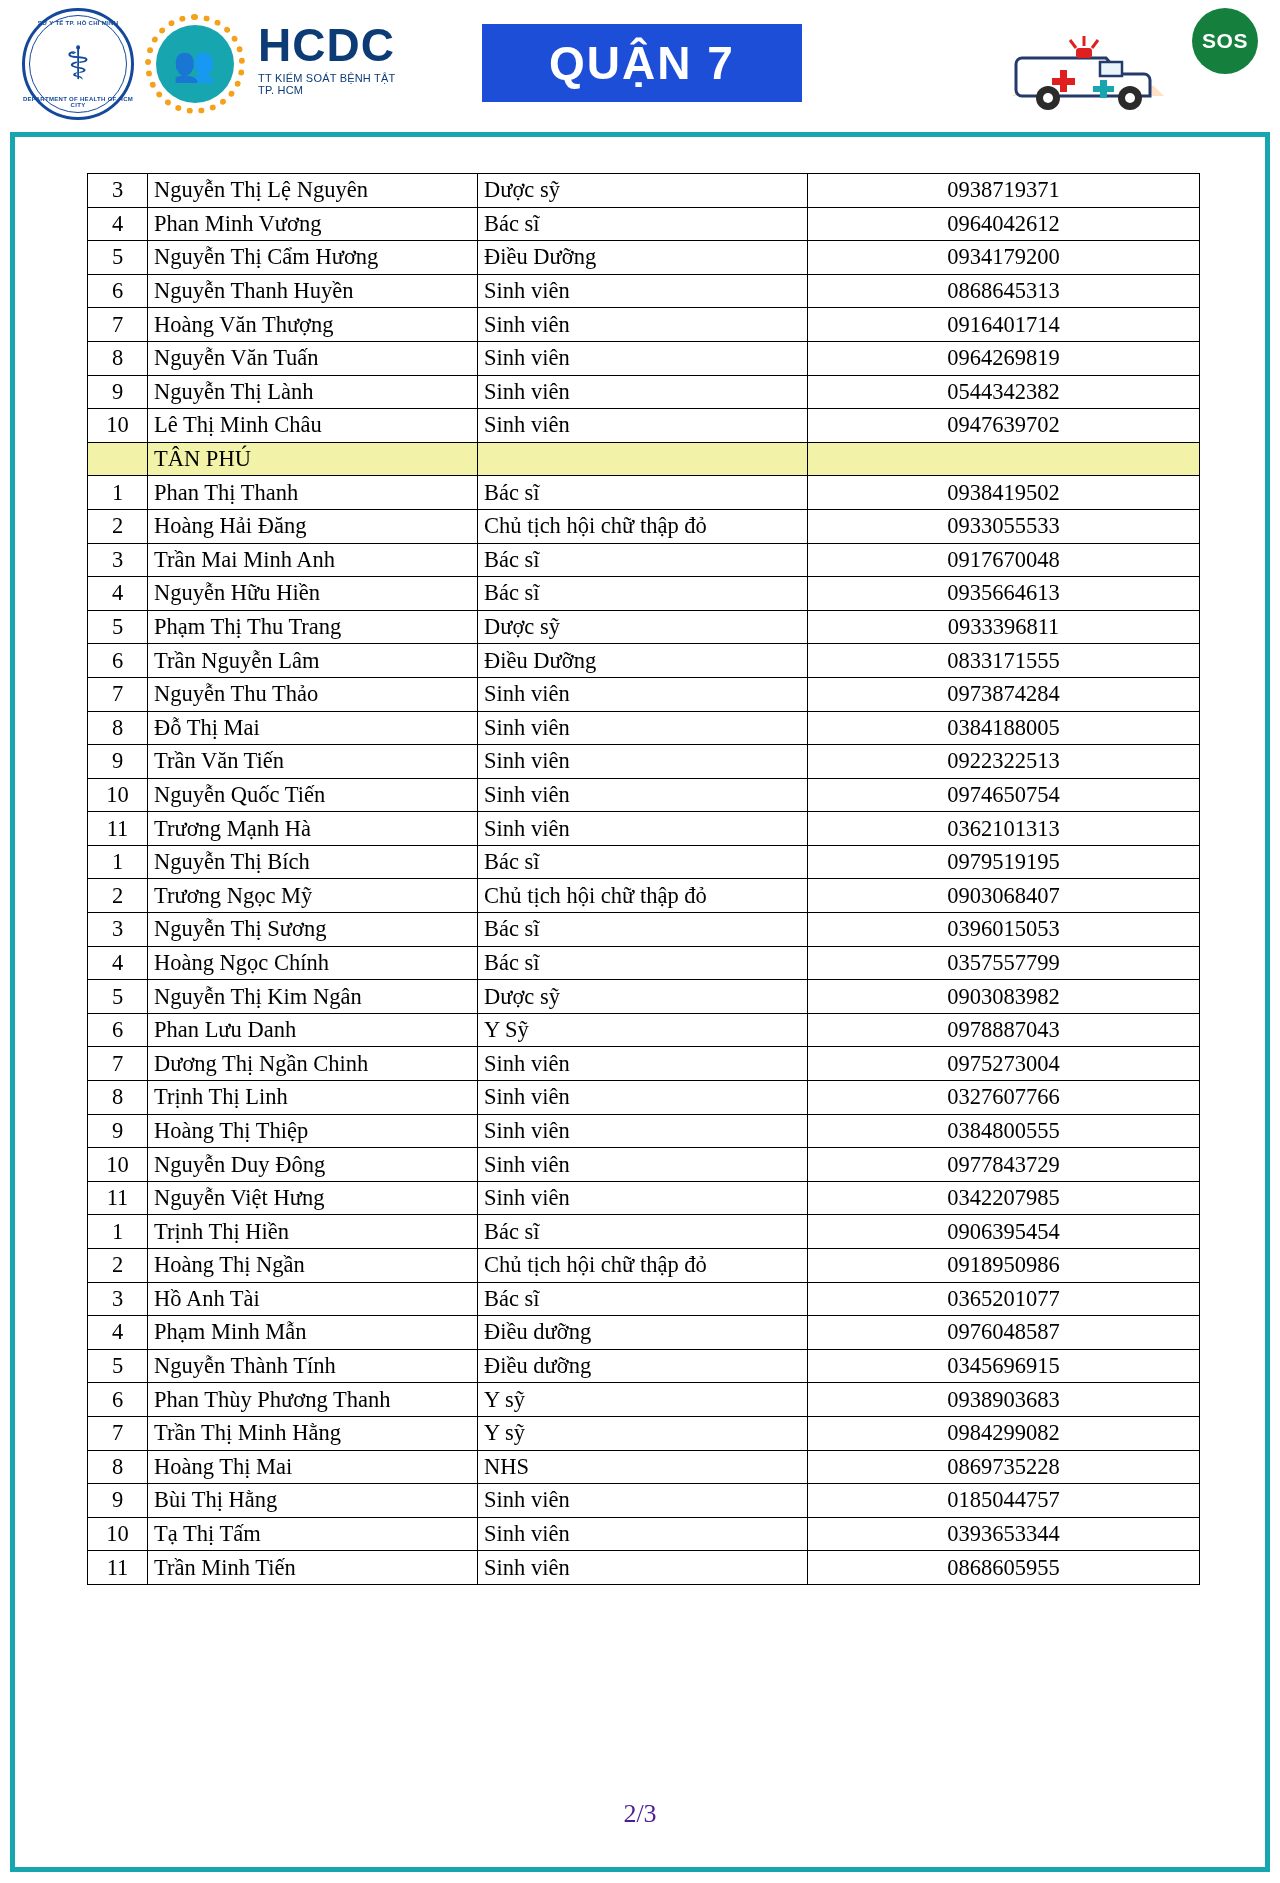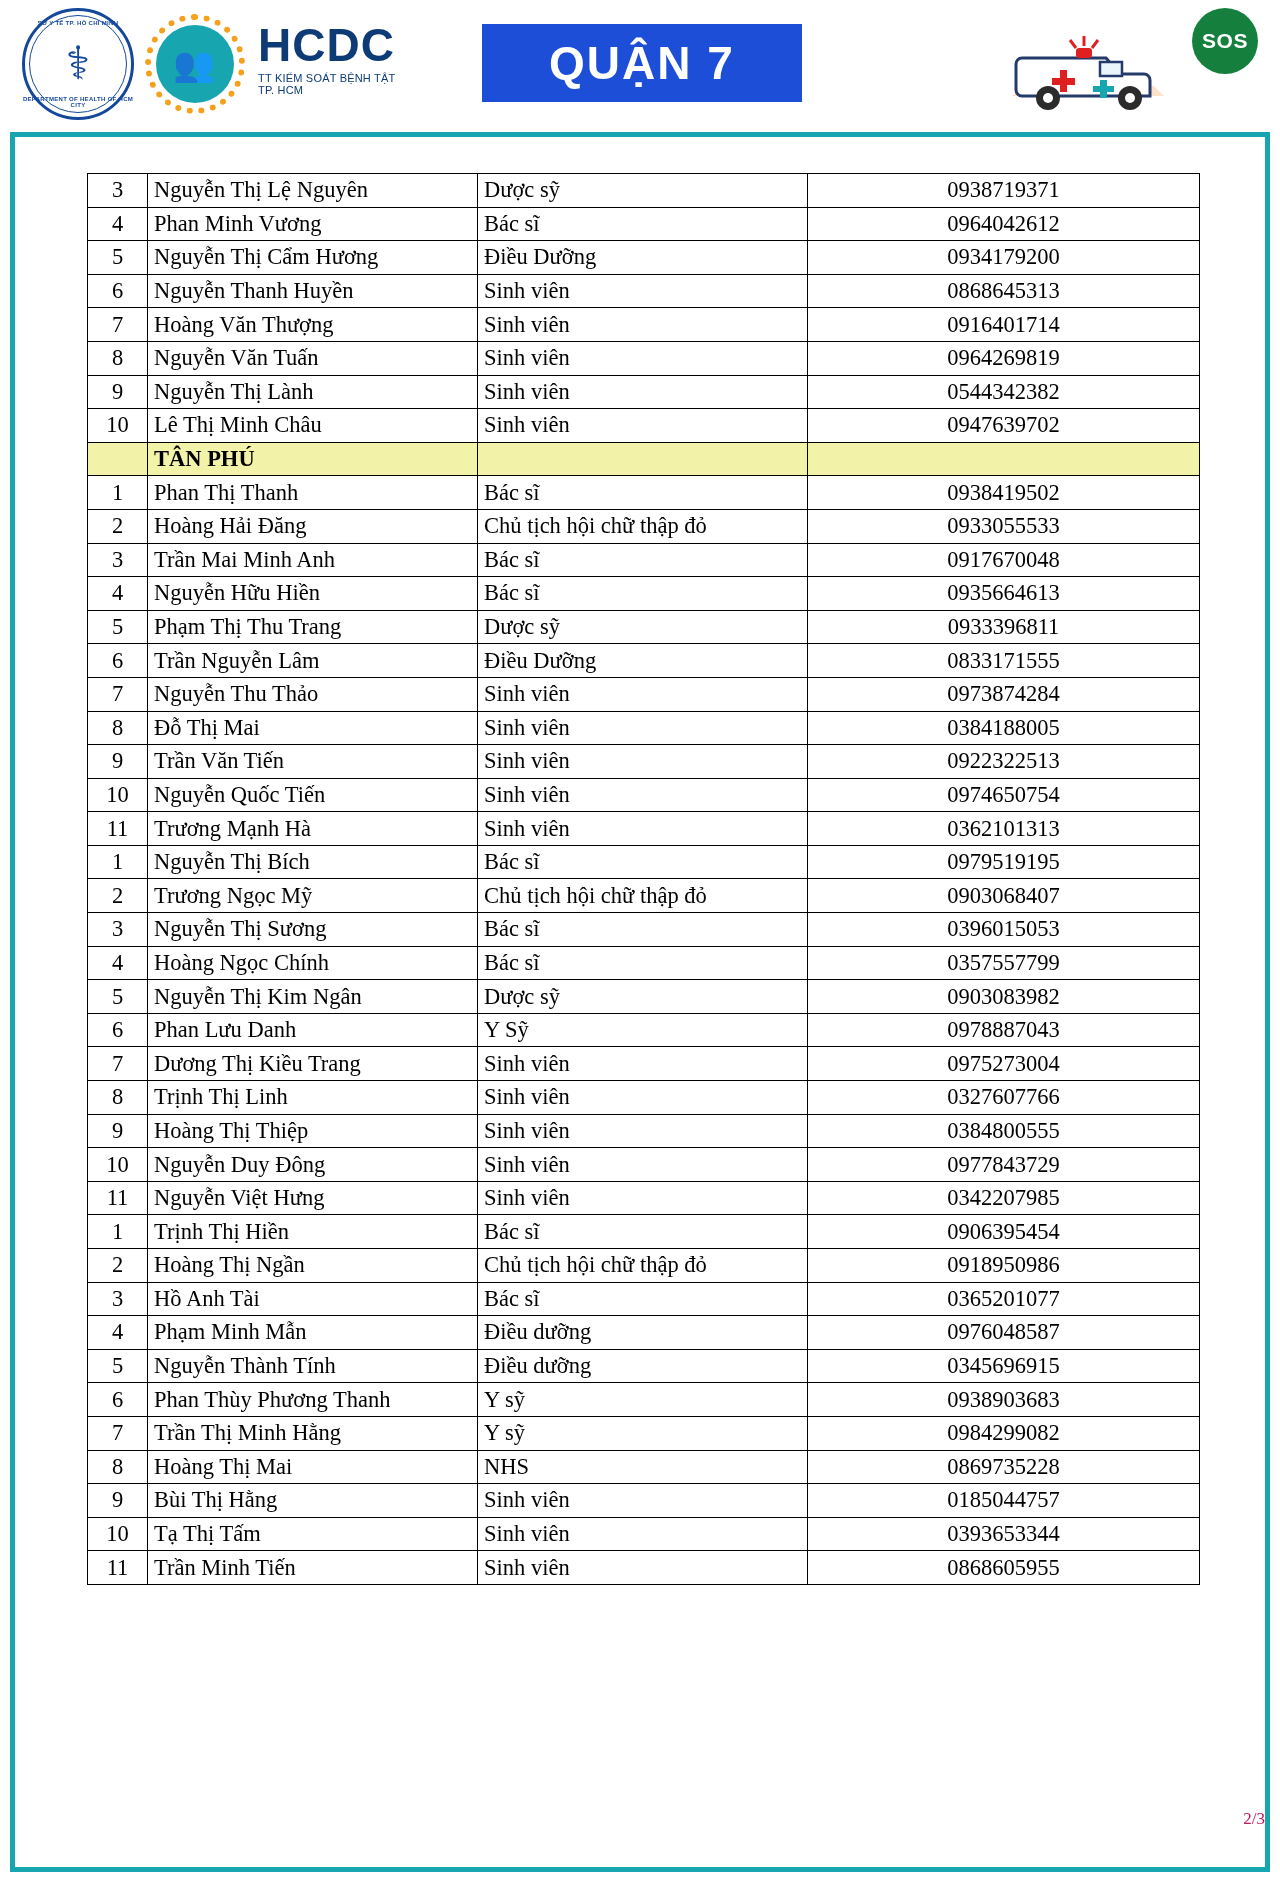--- a/index.html
+++ b/index.html
@@ -215,31 +215,31 @@
   }
   td.c-idx   { width: 60px;  text-align: center; }
   td.c-name  { width: 330px; text-align: left; }
   td.c-role  { width: 330px; text-align: left; }
   td.c-phone { width: 392px; text-align: center; }
 
   tr.section td {
     background: #f2f2a8;
     font-weight: bold;
   }
-  tr.section td.c-name { font-weight: bold; }
+  tr.section td.c-name { font-weight: normal; }
 
   .page-number {
     position: absolute;
     left: 0;
     right: 0;
     bottom: 38px;
-    text-align: right;
+    text-align: center;
     font-family: "Liberation Serif", serif;
-    font-size: 17px;
-    color: #be185d;
+    font-size: 26px;
+    color: #4c1d95;
     z-index: 3;
   }
 </style>
 </head>
 <body>
 
 <div class="header">
 
   <div class="logo-dohcm">
     <div class="ring"></div>
@@ -441,21 +441,21 @@
             <td class="c-phone">0903083982</td>
           </tr>
           <tr class="data-row">
             <td class="c-idx">6</td>
             <td class="c-name">Phan Lưu Danh</td>
             <td class="c-role">Y Sỹ</td>
             <td class="c-phone">0978887043</td>
           </tr>
           <tr class="data-row">
             <td class="c-idx">7</td>
-            <td class="c-name">Dương Thị Kiều Trang</td>
+            <td class="c-name">Dương Thị Ngần Chinh</td>
             <td class="c-role">Sinh viên</td>
             <td class="c-phone">0975273004</td>
           </tr>
           <tr class="data-row">
             <td class="c-idx">8</td>
             <td class="c-name">Trịnh Thị Linh</td>
             <td class="c-role">Sinh viên</td>
             <td class="c-phone">0327607766</td>
           </tr>
           <tr class="data-row">

